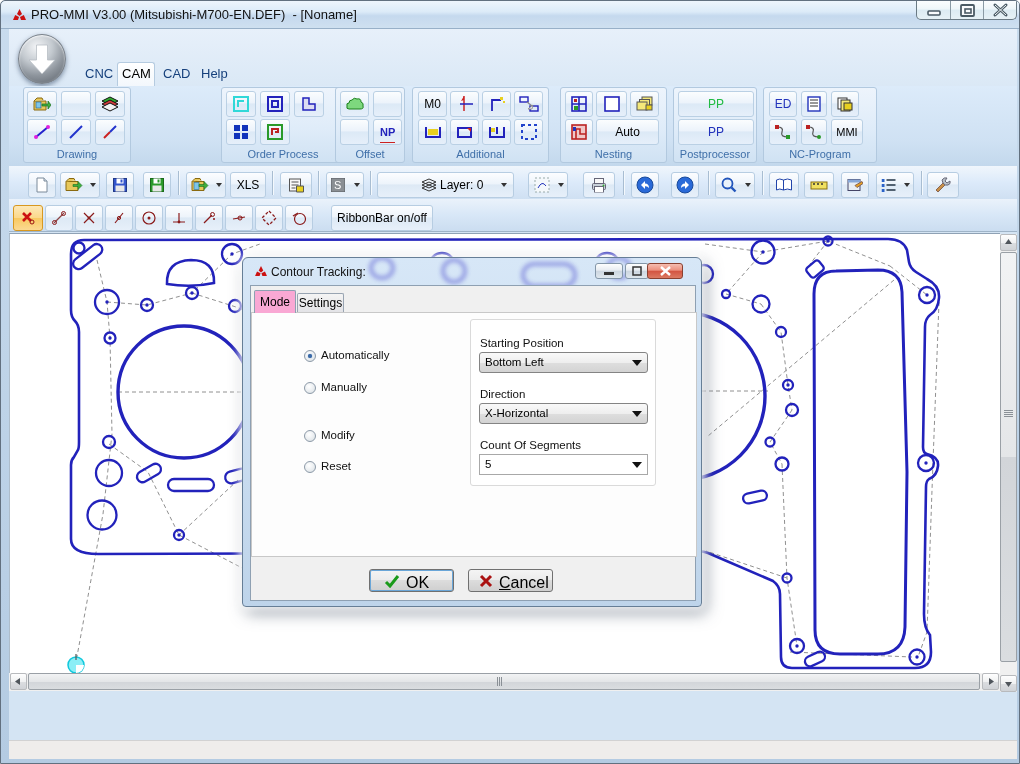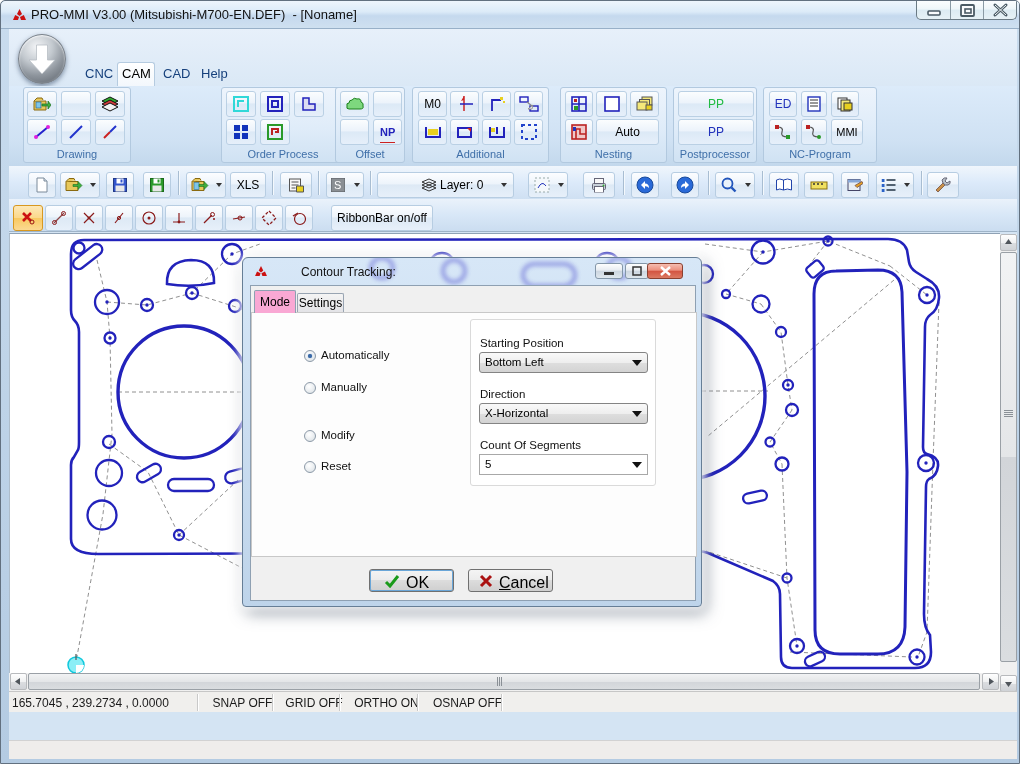--- a/index.html
+++ b/index.html
@@ -634,48 +634,36 @@
   <div class="sb" style="left:0px;top:644px;width:991px;height:18px;">
    <div class="sbtn" style="left:1px;top:0;width:17px;height:17px;"><svg width="15" height="15">
             <path d="M4 7.5 L9 4 L9 11 Z" fill="#50565c"></path>
           </svg></div>
    <div class="sbtn" style="right:1px;top:0;width:17px;height:17px;"><svg width="15" height="15">
             <path d="M11 7.5 L6 4 L6 11 Z" fill="#50565c"></path>
           </svg></div>
    <div class="sthumb" style="left:19px;top:0;width:952px;height:17px;"></div>
    <div style="position:absolute;left:488px;top:4px;width:1px;height:9px;background:#8a9096;box-shadow:2px 0 0 #8a9096,4px 0 0 #8a9096;"></div>
   </div>
-  <div id="sbar">
-   <div style="position:absolute;left:3px;top:4px;">165.7045 , 239.2734 , 0.0000</div>
-   <div style="position:absolute;left:196px;top:4px;width:75px;text-align:center;">SNAP OFF</div>
-   <div style="position:absolute;left:272px;top:4px;width:66px;text-align:center;">GRID OFF</div>
-   <div style="position:absolute;left:339px;top:4px;width:77px;text-align:center;">ORTHO ON</div>
-   <div style="position:absolute;left:417px;top:4px;width:83px;text-align:center;">OSNAP OFF</div>
-   <div class="ssep" style="left:188px;"></div>
-        <div class="ssep" style="left:263px;"></div>
-        <div class="ssep" style="left:330px;"></div>
-        <div class="ssep" style="left:408px;"></div>
-        <div class="ssep" style="left:492px;"></div>
-  </div>
   <div id="strip"></div>
  </div>
  <div id="dlg">
 
   <div style="position:absolute;left:0;top:0;width:458px;height:27px;overflow:hidden;border-radius:6px 6px 0 0;">
    <div style="position:absolute;left:126px;top:-2px;width:26px;height:24px;border:4px solid #4444cc;border-radius:50%;filter:blur(2px);opacity:.45;"></div>
    <div style="position:absolute;left:198px;top:0px;width:26px;height:26px;border:4px solid #4444cc;border-radius:50%;filter:blur(2px);opacity:.45;"></div>
    <div style="position:absolute;left:278px;top:4px;width:56px;height:26px;border:4px solid #4444cc;border-radius:14px;filter:blur(2px);opacity:.45;"></div>
    <div style="position:absolute;left:363px;top:-2px;width:26px;height:24px;border:4px solid #4444cc;border-radius:50%;filter:blur(2px);opacity:.45;"></div>
   </div>
   <svg style="position:absolute;left:12px;top:8px" width="12" height="11" viewBox="0 0 13 12">
         <path d="M6.5 0 L9 5 L6.5 7 L4 5 Z" fill="#cc1111"></path>
         <path d="M0 11 L2.2 6 L6 8 L5 11 Z" fill="#cc1111"></path>
         <path d="M13 11 L10.8 6 L7 8 L8 11 Z" fill="#cc1111"></path>
       </svg>
-  <div style="position:absolute;left:28px;top:7px;font-size:12px;color:#111;margin-left:30px;">Contour Tracking:</div>
+  <div style="position:absolute;left:28px;top:7px;font-size:12px;color:#111;">Contour Tracking:</div>
   <div class="capbtn" style="left:352px;top:5px;width:28px;height:16px;"><svg width="26" height="14">
           <rect x="8" y="8" width="10" height="3" fill="#333"></rect>
         </svg></div>
   <div class="capbtn" style="left:382px;top:5px;width:24px;height:16px;"><svg width="22" height="14">
           <rect x="7" y="3" width="8" height="8" fill="none" stroke="#333" stroke-width="1.5"></rect>
         </svg></div>
   <div class="capbtn" style="left:404px;top:5px;width:36px;height:16px;background:linear-gradient(180deg,#f5bdb0,#ec8f7d 45%,#d35340 50%,#dc7a62);border-color:#8a4030;"><svg width="35" height="14">
           <path d="M13 3 L22 11 M22 3 L13 11" stroke="#fff" stroke-width="2.4"></path>
         </svg></div>
   <div id="dlgclient">

